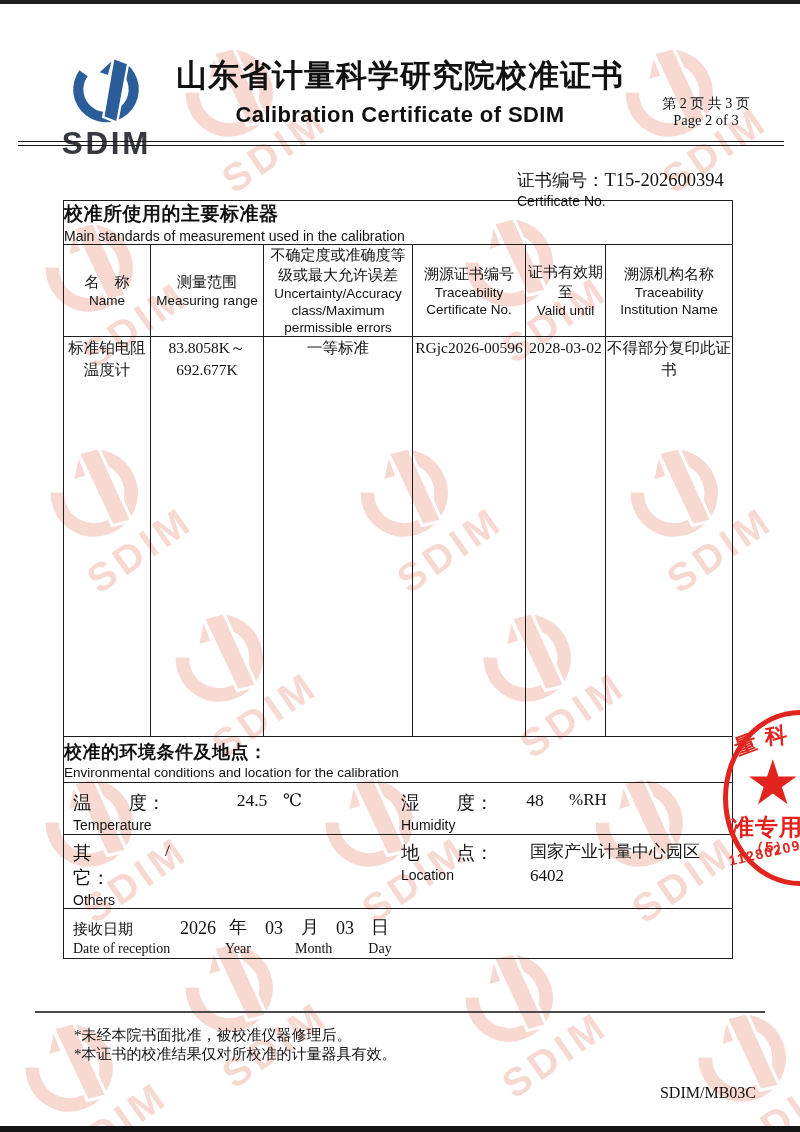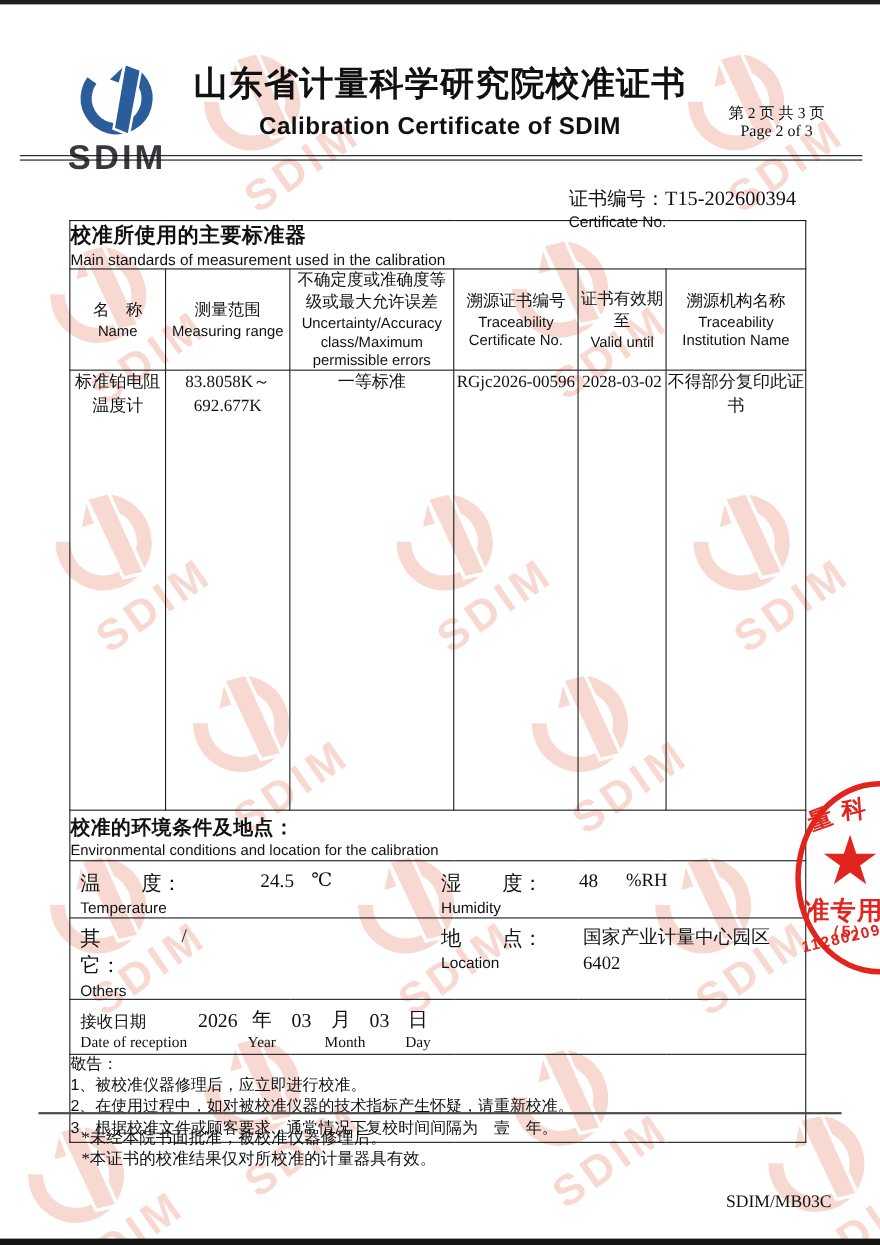--- a/index.html
+++ b/index.html
@@ -288,28 +288,20 @@
         <div class="daterow">
           <div class="dr1">
             <span class="d-lbl">接收日期</span><span class="d-num">2026</span><span class="d-cn">年</span><span class="d-num2">03</span><span class="d-cn">月</span><span class="d-num3">03</span><span class="d-cn">日</span>
           </div>
           <div class="dr2">
             <span style="width:100px">Date of reception</span><span class="w50"></span><span class="w30">Year</span><span class="w42"></span><span class="w30">Month</span><span class="w40"></span><span class="w30">Day</span>
           </div>
         </div>
       </td>
     </tr>
-    <tr style="height:80px">
-      <td class="noticebox" colspan="6">
-        <div>敬告：</div>
-        <div>1、被校准仪器修理后，应立即进行校准。</div>
-        <div>2、在使用过程中，如对被校准仪器的技术指标产生怀疑，请重新校准。</div>
-        <div>3、根据校准文件或顾客要求，通常情况下复校时间间隔为　壹　年。</div>
-      </td>
-    </tr>
   </tbody>
     </table>
 
   <div class="divider"></div>
   <div class="footnotes">
     <div>*未经本院书面批准，被校准仪器修理后。</div>
     <div>*本证书的校准结果仅对所校准的计量器具有效。</div>
   </div>
   <div class="formcode">SDIM/MB03C</div>
 

